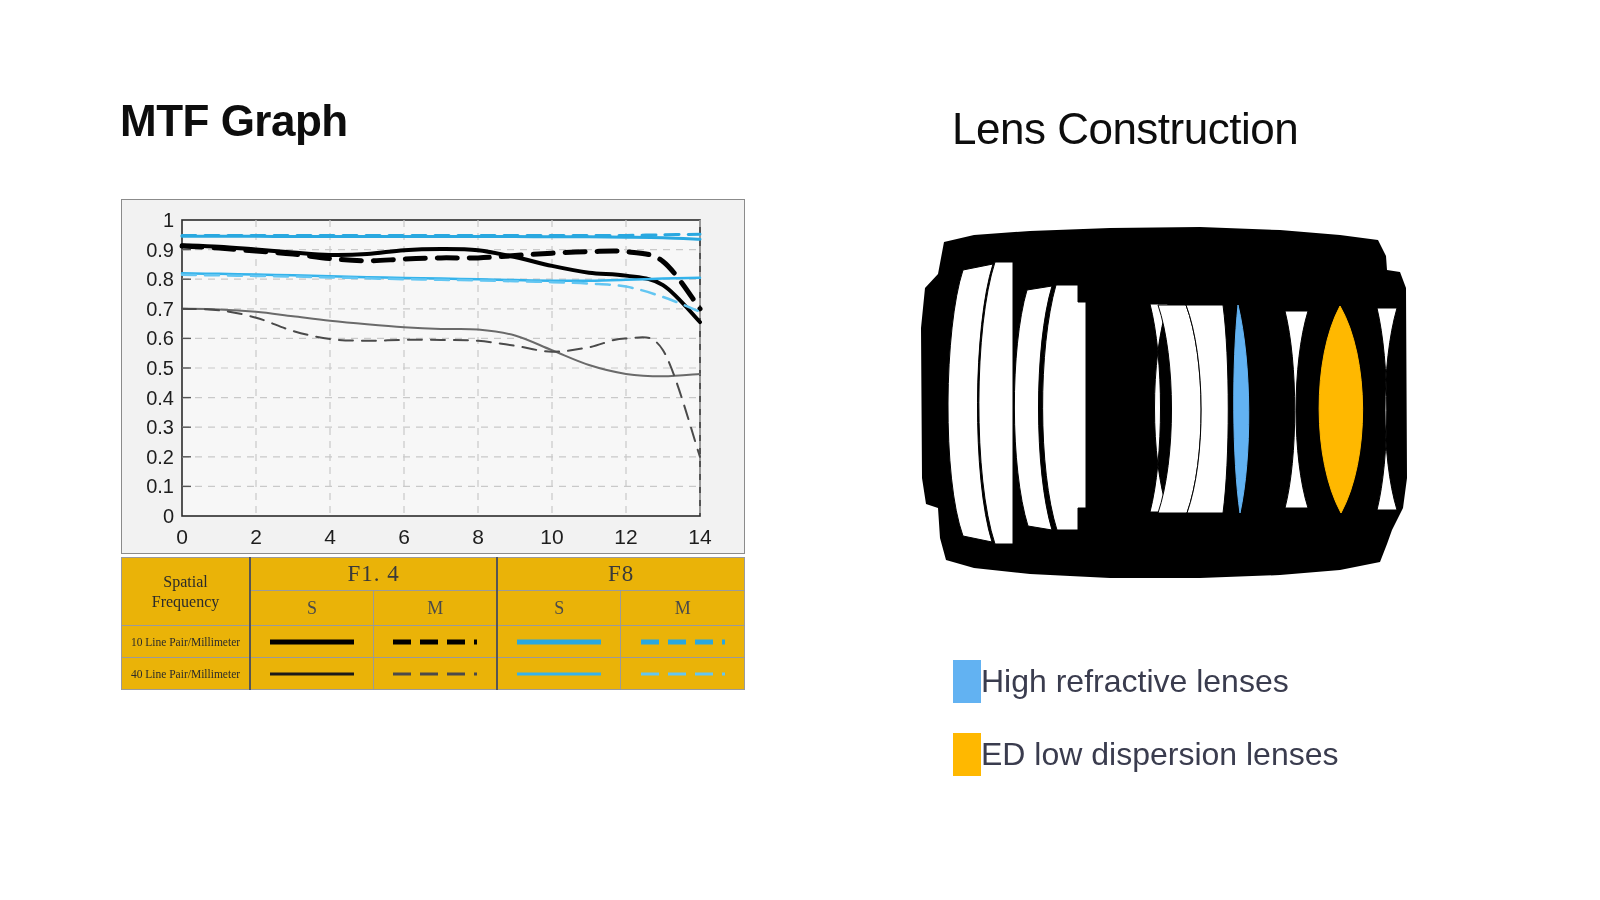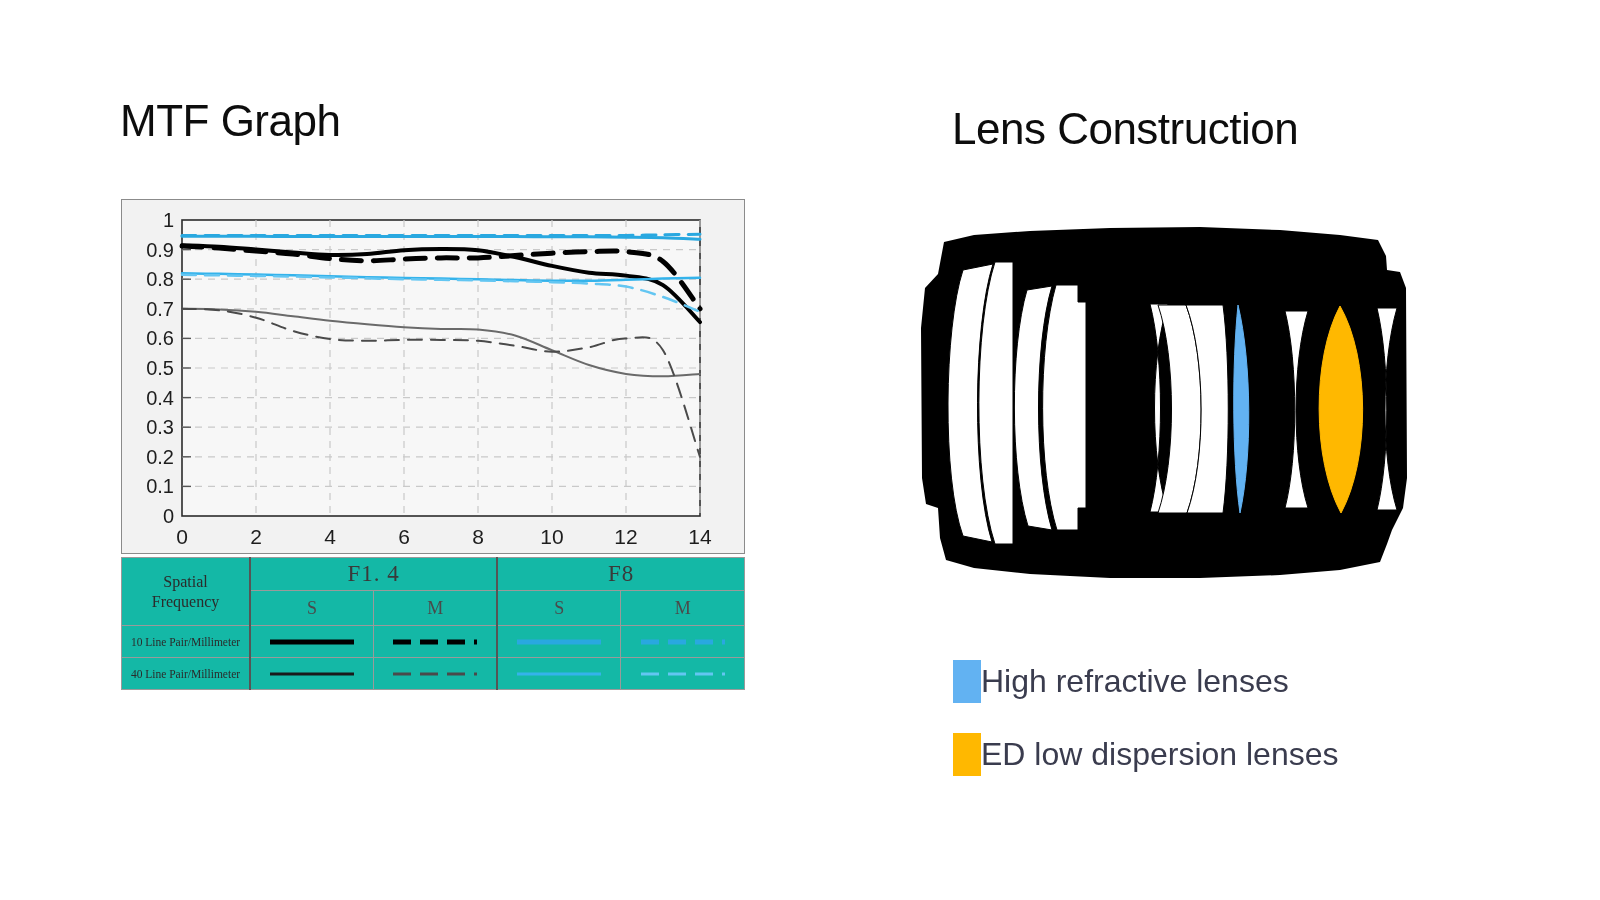--- a/index.html
+++ b/index.html
@@ -20,21 +20,21 @@
   
   .panel-title {
     position: absolute;
     font-family: "Liberation Sans", sans-serif;
     font-size: 44px;
     font-weight: 500;
     color: #0d0d0d;
     letter-spacing: -0.5px;
     white-space: nowrap;
   }
-  #mtf-title { left: 120px; top: 96px; }
+  #mtf-title { left: 120px; top: 96px; font-weight: bold; }
   #lens-title { left: 952px; top: 104px; }
 
   
   #mtf-panel {
     position: absolute;
     left: 121px;
     top: 199px;
     width: 624px;
     height: 355px;
     background: #f2f2f2;
@@ -48,21 +48,21 @@
     position: absolute;
     left: 121px;
     top: 557px;
     width: 624px;
     border-collapse: collapse;
     background: #f2f2f2;
     table-layout: fixed;
   }
   #mtf-table td, #mtf-table th {
     border: 1px solid #9a9a9a;
-    background: #14b8a6;
+    background: #eab308;
     text-align: center;
     vertical-align: middle;
     padding: 0;
     font-weight: normal;
     font-family: "Liberation Serif", serif;
   }
   .col-sf { width: 127px; }
   .col-d  { width: 124px; }
   .thick-left { border-left: 2px solid #555 !important; }
   .sf-label {

